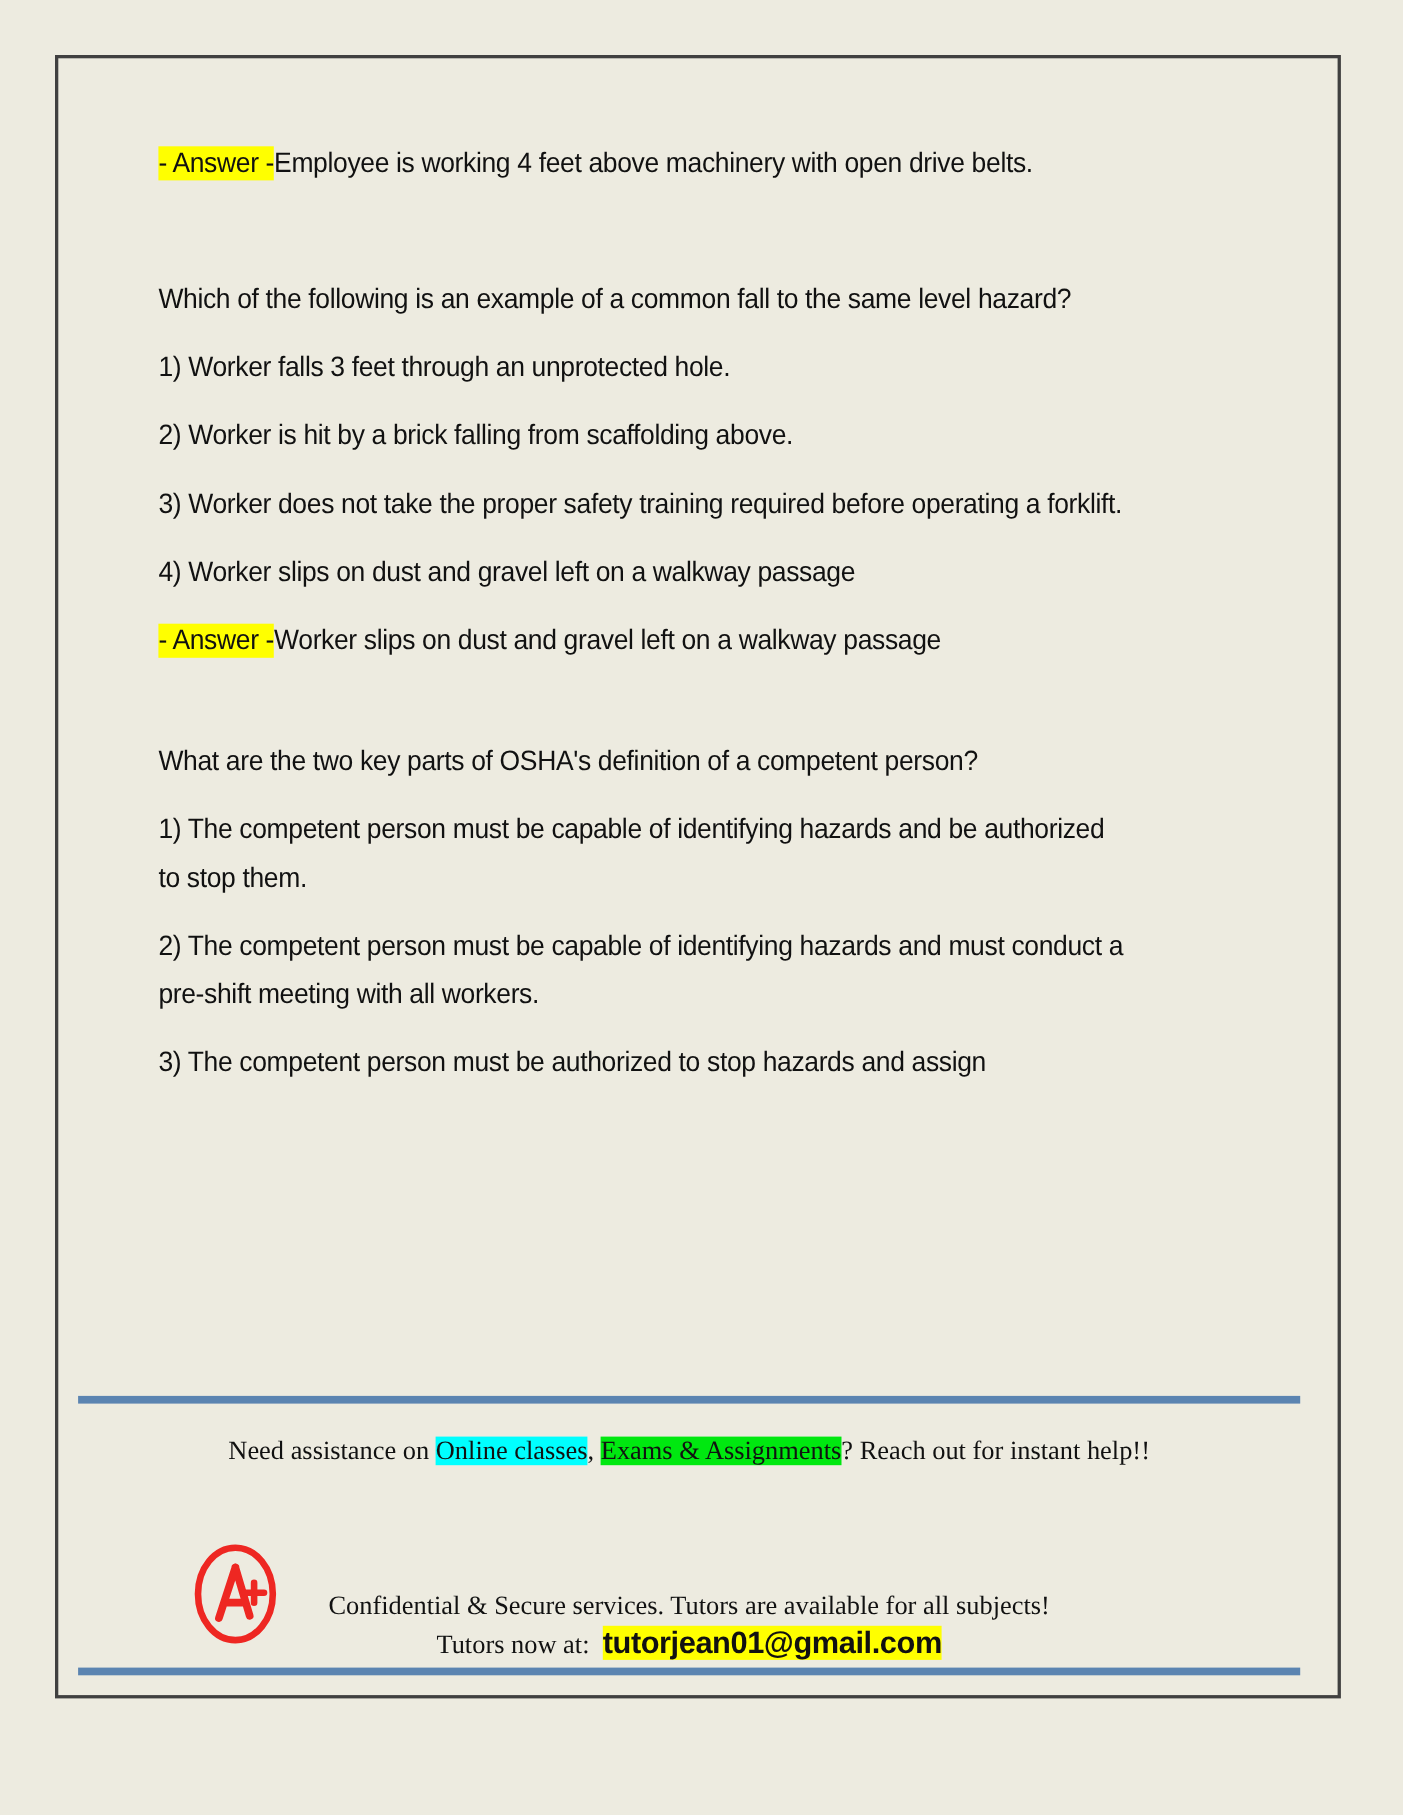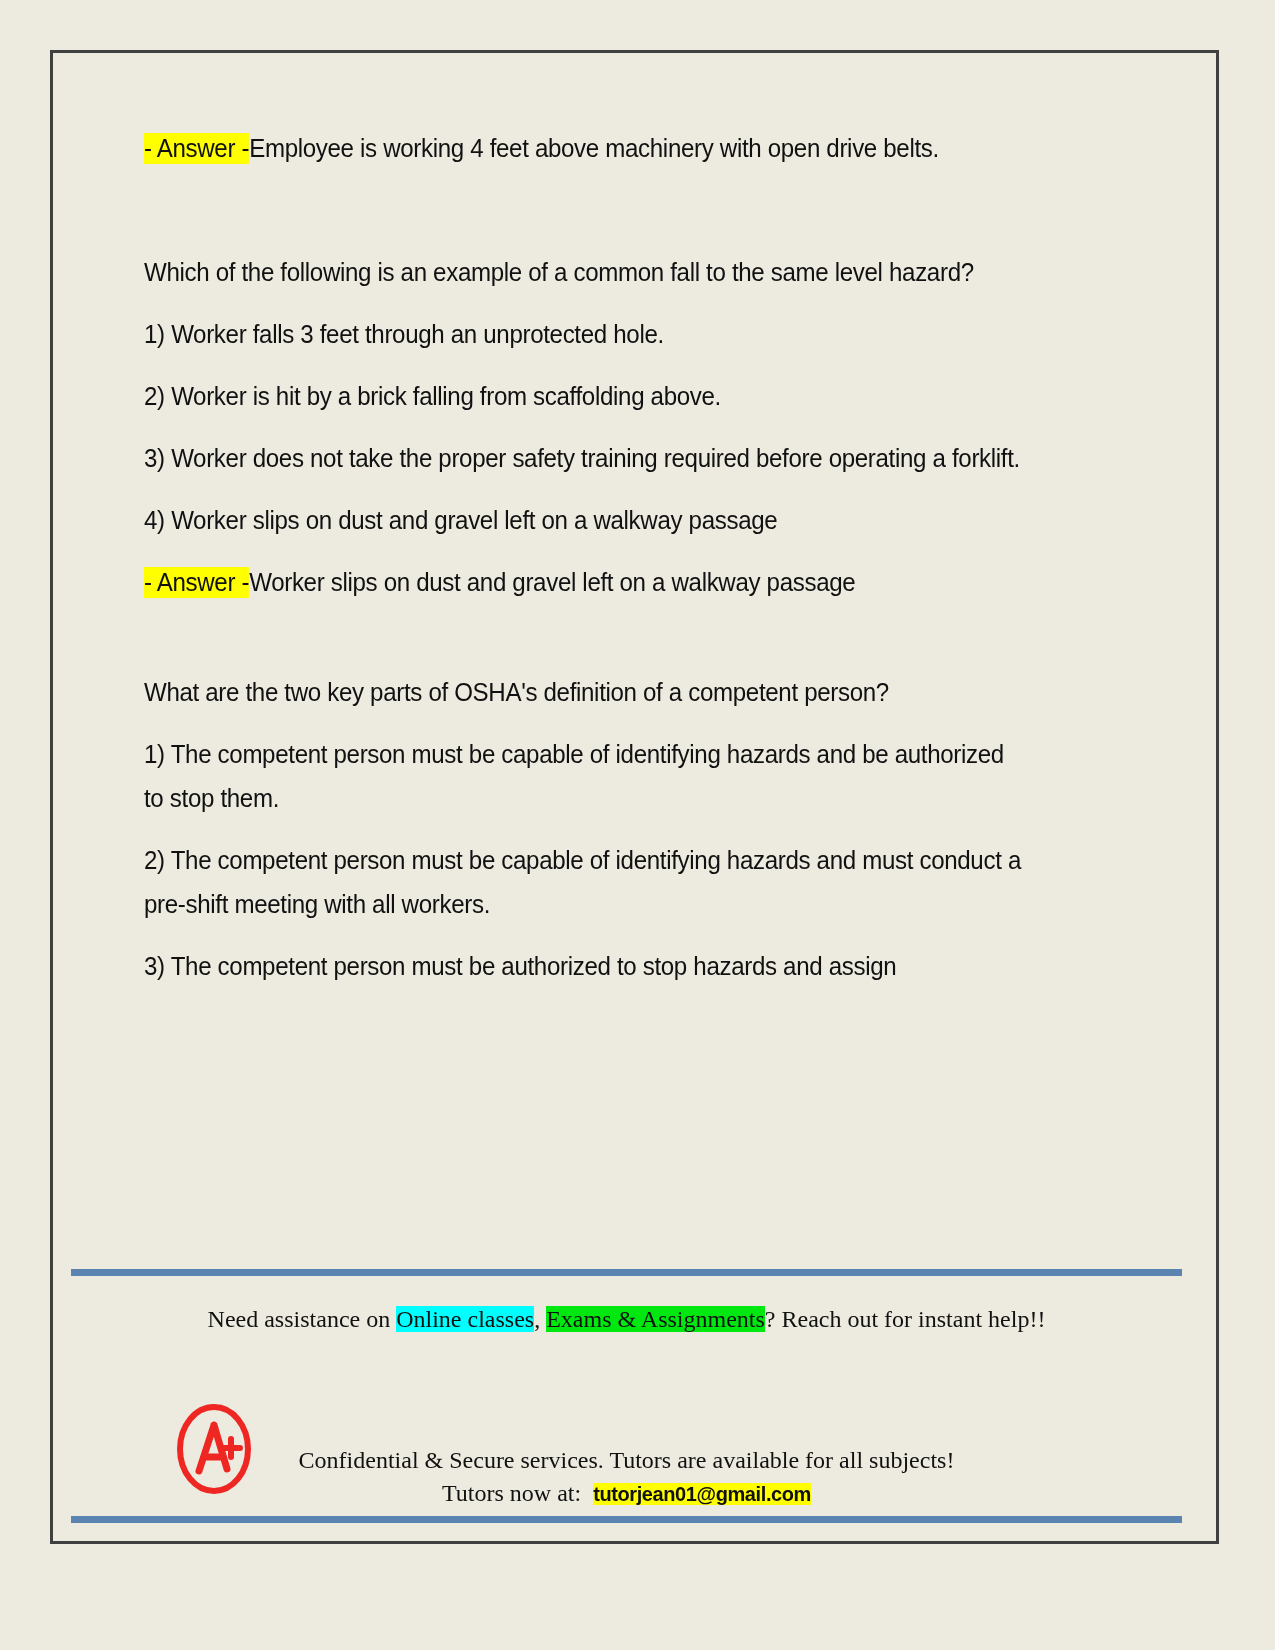--- a/index.html
+++ b/index.html
@@ -97,21 +97,21 @@
     position: absolute;
     top: 148px;
     left: 0;
     right: 0;
     margin-top: 35px;
   }
   #foot-contact .foot-line { text-align: center; }
   .email-bold {
     font-family: "Liberation Sans", sans-serif;
     font-weight: bold;
-    font-size: 20px;
+    font-size: 28px;
     background: #ffff00;
     letter-spacing: -0.4px;
   }
 
   #aplus-logo {
     position: absolute;
     left: 120px;
     top: 142px;
     width: 82px;
     height: 92px;

